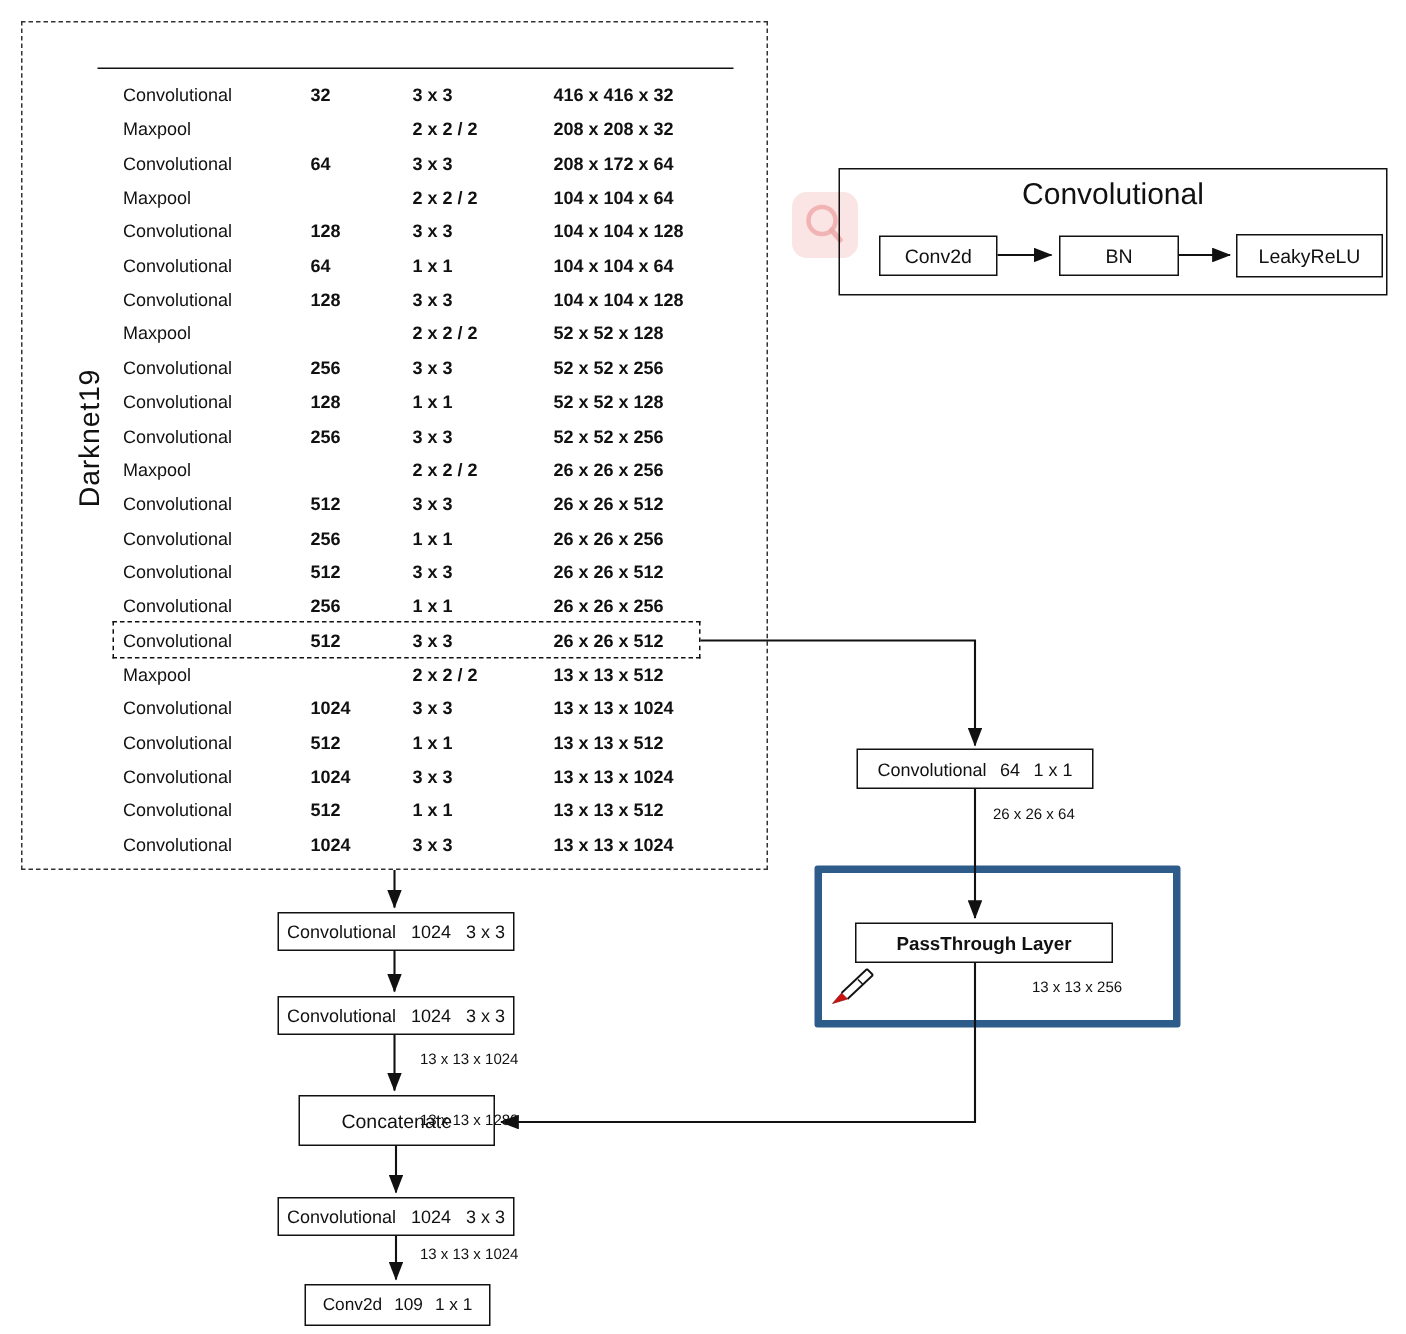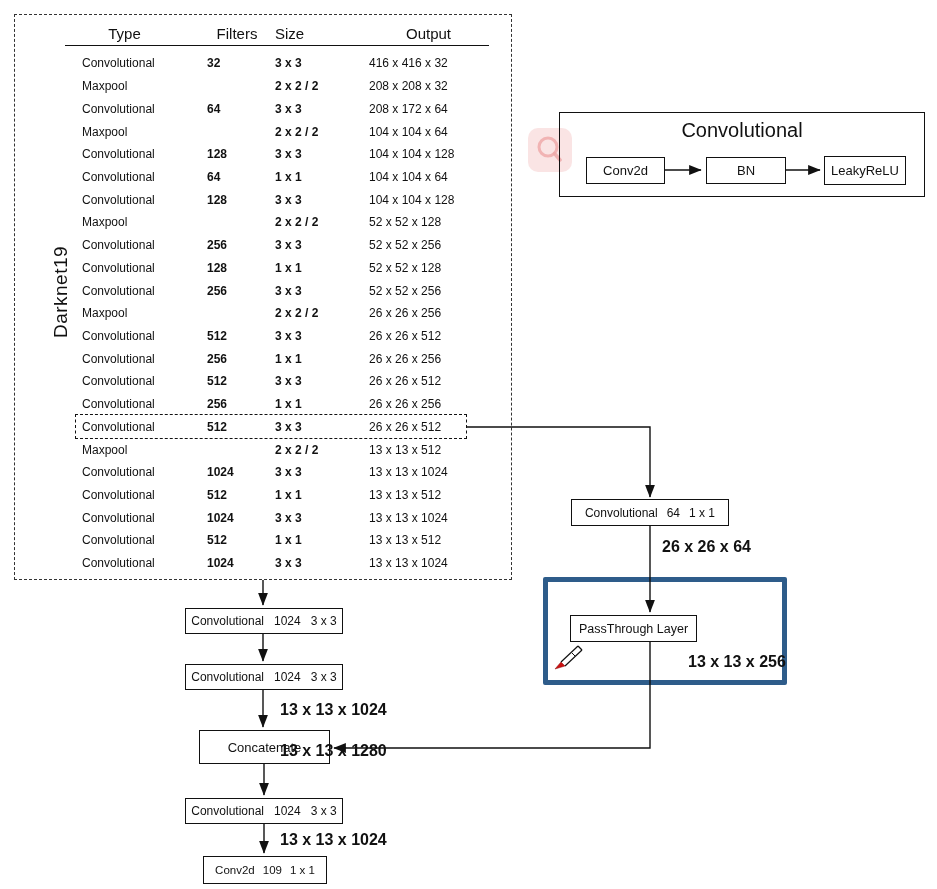--- a/index.html
+++ b/index.html
@@ -20,29 +20,29 @@
   .th-size   { padding-left:8px; }
   .th-output { text-align:center; }
   .head-rule { position:absolute; left:65px; top:45px; width:424px; height:0;
                border-top:1.5px solid #111; }
   .tbody { position:absolute; left:72px; top:52px; width:418px; }
   .trow { display:grid; grid-template-columns:135px 60px 100px 123px;
           height:22.72px; align-items:center; font-size:12px; }
   .c-type    { padding-left:10px; }
   .c-filters { text-align:left; font-weight:bold; }
   .c-size    { padding-left:8px; font-weight:bold; }
-  .c-output  { padding-left:2px; font-weight:normal; }
+  .c-output  { padding-left:2px; font-weight:bold; }
   .hl-outline { position:absolute; left:75px; top:414px; width:392px; height:25px;
                 border:1.5px dashed #111; box-sizing:border-box; }
 
   
   .box { position:absolute; background:#fff; border:1.5px solid #111; box-sizing:border-box;
          display:flex; align-items:center; justify-content:center; gap:10px;
          font-size:12px; z-index:10; }
-  .dim-label { position:absolute; font-weight:bold; font-size:16px; z-index:12; }
+  .dim-label { position:absolute; font-weight:normal; font-size:10px; z-index:12; }
 
   
   .legend { position:absolute; left:559px; top:112px; width:366px; height:85px;
             border:1.6px solid #111; box-sizing:border-box; z-index:4; }
   .legend-title { position:absolute; left:0; top:6px; width:100%; text-align:center;
                   font-size:20px; }
   .legend-step { position:absolute; background:#fff; border:1.5px solid #111;
                  box-sizing:border-box; display:flex; align-items:center;
                  justify-content:center; font-size:13px; }
 
@@ -59,26 +59,20 @@
 </style>
 </head>
 <body>
 
 <div class="canvas">
 
   <div class="darknet-box">
     <div class="side-label">Darknet19</div>
   </div>
 
-  <div class="thead">
-    <div class="th th-type">Type</div>
-    <div class="th th-filters">Filters</div>
-    <div class="th th-size">Size</div>
-    <div class="th th-output">Output</div>
-  </div>
   <div class="head-rule"></div>
 
   <div class="tbody">
       <div class="trow">
         <div class="tcell c-type">Convolutional</div>
         <div class="tcell c-filters">32</div>
         <div class="tcell c-size">3 x 3</div>
         <div class="tcell c-output">416 x 416 x 32</div>
       </div>
       <div class="trow">
@@ -213,38 +207,38 @@
         <div class="tcell c-size">3 x 3</div>
         <div class="tcell c-output">13 x 13 x 1024</div>
       </div>
     </div>
   <div class="hl-outline"></div>
 
   <div class="legend">
     <div class="legend-title">Convolutional</div>
     <div class="legend-step" style="left:26px; top:44px; width:79px; height:27px;">Conv2d</div>
     <div class="legend-step" style="left:146px; top:44px; width:80px; height:27px;">BN</div>
-    <div class="legend-step" style="left:264px; top:43px; width:82px; height:29px;">LeakyReLU</div>
+    <div class="legend-step" style="left:264px; top:43px; width:98px; height:29px;">LeakyReLU</div>
   </div>
 
   <svg class="watermark" width="46" height="46">
     <rect x="1" y="1" width="44" height="44" rx="10" fill="#f6caca" opacity="0.5"></rect>
     <circle cx="21" cy="20" r="9" fill="none" stroke="#eeaaaa" stroke-width="3" opacity="0.85"></circle>
     <line x1="27.5" y1="26.5" x2="33" y2="33" stroke="#eeaaaa" stroke-width="3.5" stroke-linecap="round" opacity="0.85"></line>
   </svg>
 
   <div class="box" style="left:571px; top:499px; width:158px; height:27px; gap:9px;">
     <span>Convolutional</span>
     <span style="font-weight:normal;">64</span>
     <span>1 x 1</span>
   </div>
   <div class="dim-label" style="left:662px; top:538px;">26 x 26 x 64</div>
 
   <div class="pass-box" style="border-color: rgb(46, 92, 138);"></div>
-  <div class="box" style="left:570px; top:615px; width:127px; height:27px; font-size:12.5px;">
+  <div class="box" style="left:570px; top:615px; width:172px; height:27px; font-size:12.5px;font-weight:bold;">
     <span>PassThrough Layer</span>
   </div>
   <div class="dim-label" style="left:660px; top:653px;margin-left:28px;">13 x 13 x 256</div>
 
   <svg class="pen-cursor" width="34" height="34" viewBox="0 0 34 34">
     <line x1="27" y1="5" x2="10" y2="21" stroke="#111" stroke-width="1.2"></line>
     <line x1="31" y1="9" x2="14" y2="25" stroke="#111" stroke-width="1.2"></line>
     <line x1="27" y1="5" x2="31" y2="9" stroke="#111" stroke-width="1.2"></line>
     <line x1="21" y1="12" x2="24" y2="15" stroke="#111" stroke-width="1"></line>
     <polygon points="4,28 10,21 14,25" fill="#cc1111" stroke="#881111" stroke-width="0.5"></polygon>

